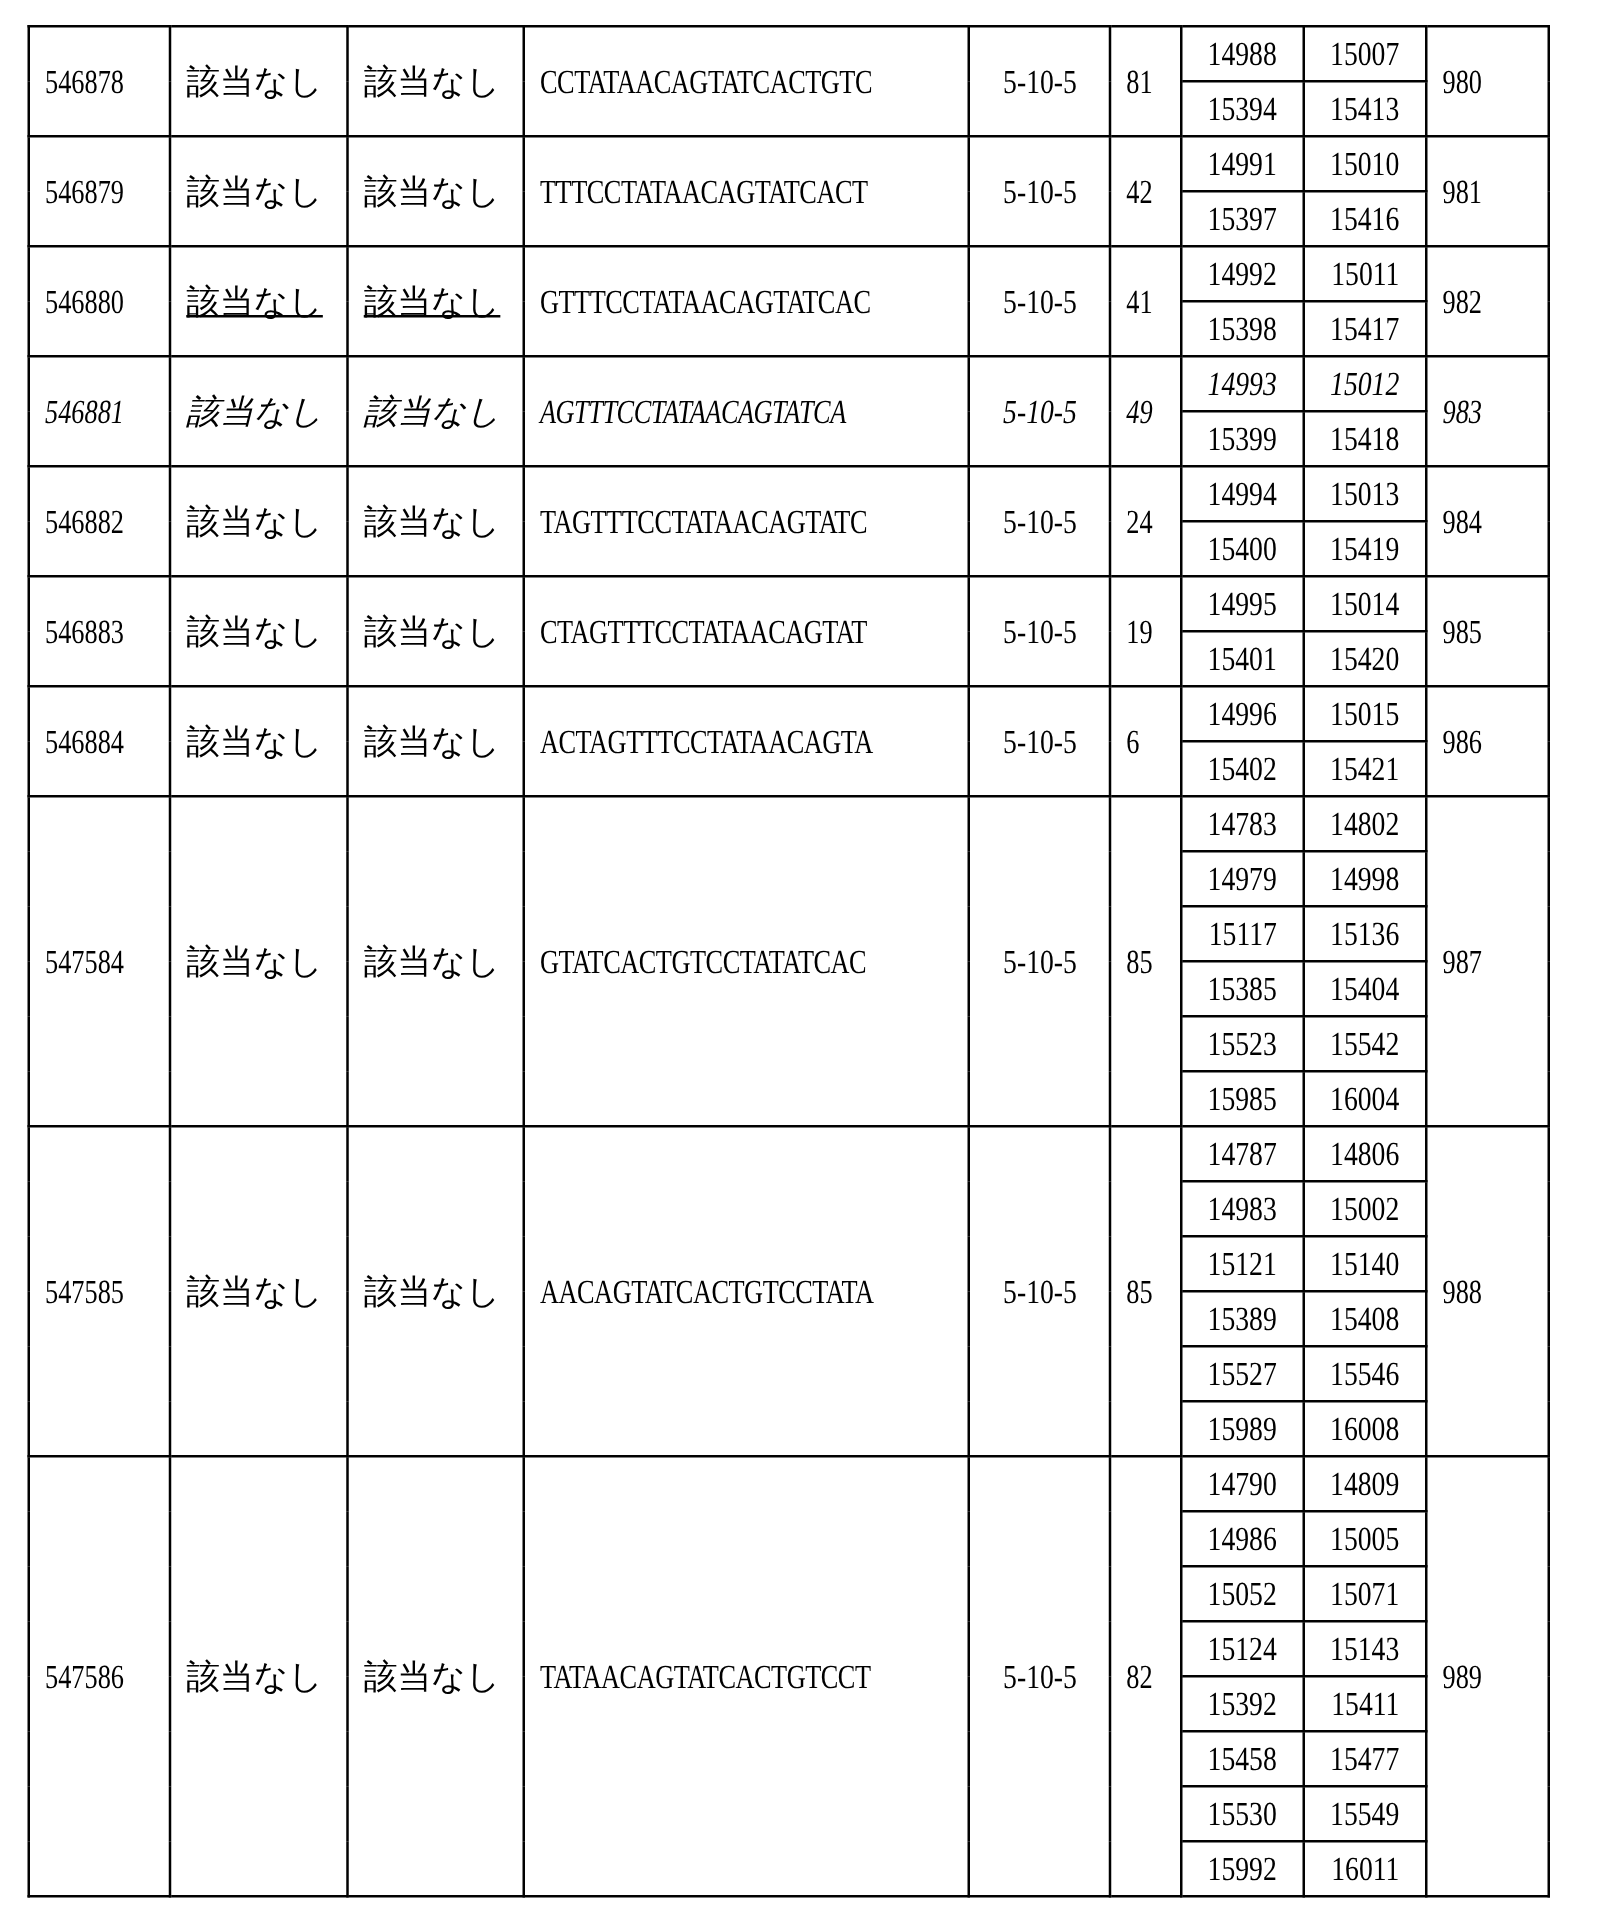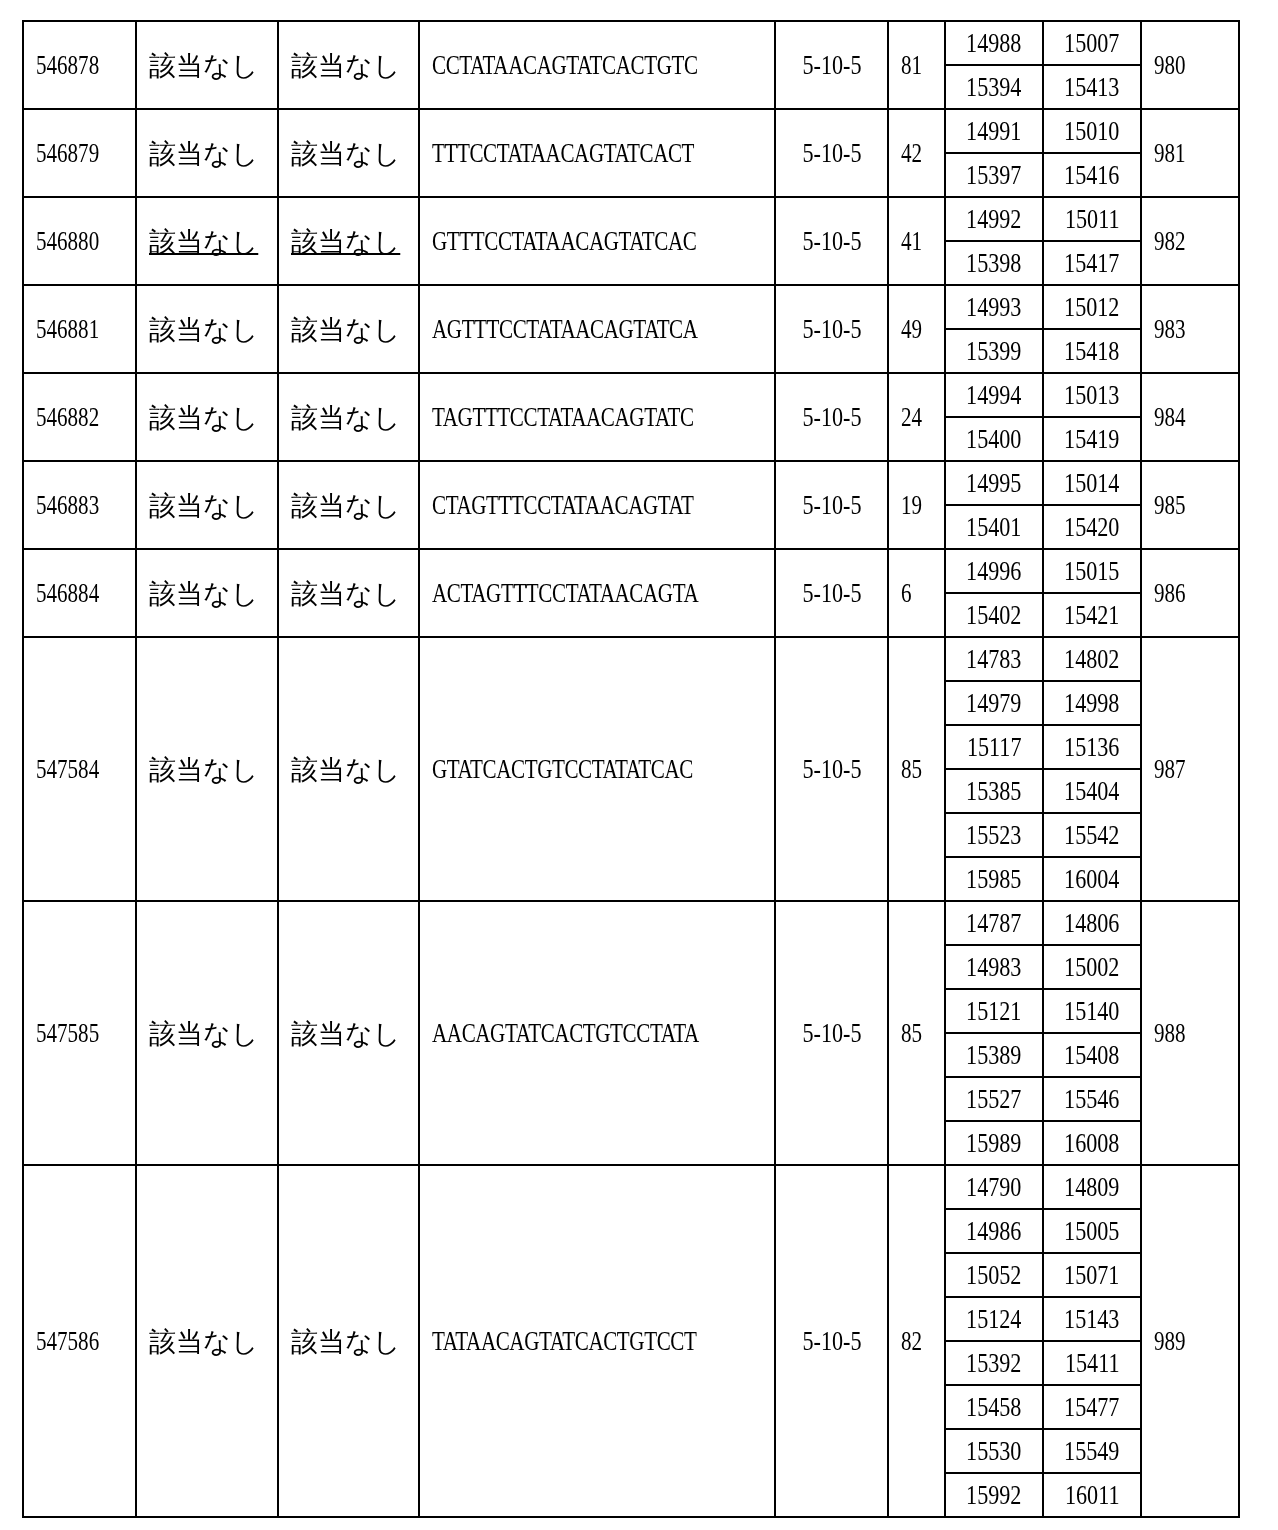--- a/index.html
+++ b/index.html
@@ -70,21 +70,21 @@
         <td rowspan="2"><span class="condc">5-10-5</span></td>
         <td class="left" rowspan="2"><span class="cond">41</span></td>
         <td><span class="condc">14992</span></td>
         <td><span class="condc">15011</span></td>
         <td class="left" rowspan="2"><span class="cond">982</span></td>
       </tr>
       <tr class="sub" style="height: 44px;">
         <td><span class="condc">15398</span></td>
         <td><span class="condc">15417</span></td>
       </tr>
-      <tr class="sub" style="height: 44px;">
+      <tr class="sub" style="height: 44px; font-style: italic;">
         <td class="left" rowspan="2"><span class="cond">546881</span></td>
         <td class="left jp" rowspan="2"><span class="">該当なし</span></td>
         <td class="left jp" rowspan="2"><span class="">該当なし</span></td>
         <td class="seq" rowspan="2"><span class="cond">AGTTTCCTATAACAGTATCA</span></td>
         <td rowspan="2"><span class="condc">5-10-5</span></td>
         <td class="left" rowspan="2"><span class="cond">49</span></td>
         <td><span class="condc">14993</span></td>
         <td><span class="condc">15012</span></td>
         <td class="left" rowspan="2"><span class="cond">983</span></td>
       </tr>

